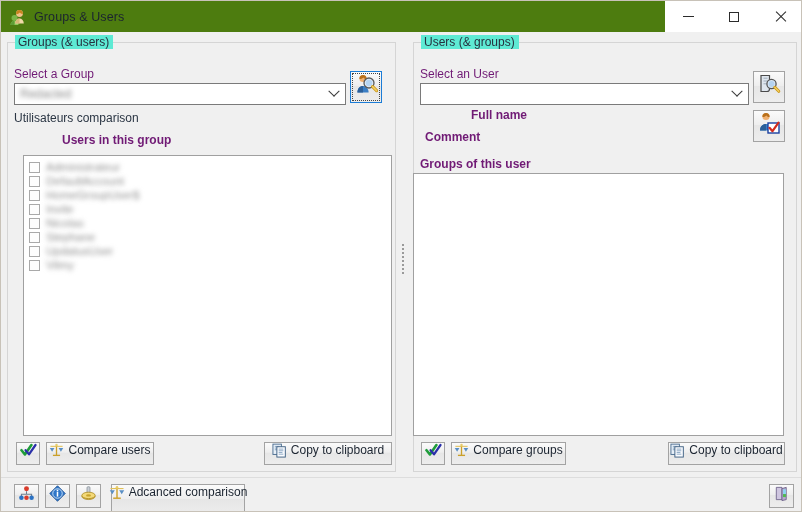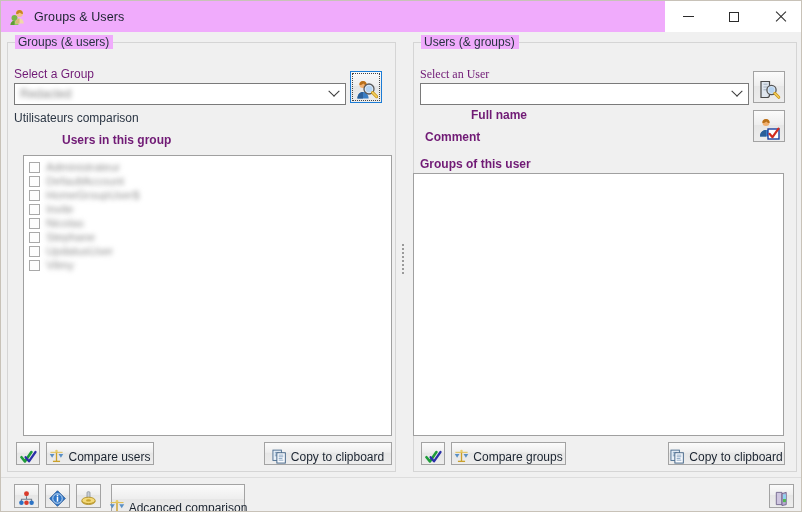--- a/index.html
+++ b/index.html
@@ -25,21 +25,21 @@
     background: #f0f0f0;
     overflow: hidden;
   }
 
   
   .titlebar {
     position: absolute;
     left: 0; top: 0;
     width: 802px;
     height: 31px;
-    background: #f0abfc;
+    background: #4d7c0f;
     border-bottom: 1px solid #f0f0f0;
     display: flex;
     align-items: center;
   }
   .title-icon {
     width: 18px;
     height: 18px;
     margin-left: 8px;
     margin-right: 7px;
     position: relative;
@@ -84,21 +84,21 @@
     box-sizing: border-box;
     border: 1px solid #d5d5d5;
     border-radius: 0;
     background: transparent;
   }
   .groupbox > .legend {
     position: absolute;
     top: -8px;
     left: 7px;
     padding: 0 4px 0 3px;
-    background: #f0abfc;
+    background: #5eead4;
     font-size: 12px;
     color: #26313f;
     white-space: nowrap;
   }
   #gb-left  { left: 6px;   top: 41px; width: 389px; height: 430px; }
   #gb-right { left: 412px; top: 41px; width: 384px; height: 430px; }
 
   
   .lbl {
     position: absolute;
@@ -172,21 +172,21 @@
     white-space: nowrap;
   }
 
   
   .btn {
     position: absolute;
     box-sizing: border-box;
     background: linear-gradient(#fbfbfb, #eeeeee 45%, #e6e6e6 46%, #ededed);
     border: 1px solid #a3a3a3;
     display: flex;
-    align-items: flex-end;
+    align-items: flex-start;
     justify-content: center;
     gap: 4px;
     font-size: 12px;
     color: #1b2430;
     white-space: nowrap;
     padding: 0 7px;
   }
   .btn.iconbtn { padding: 0; }
   .btn.focused {
     border: 1px solid #1b7cd6;
@@ -367,21 +367,21 @@
     <i class="dot"></i>
       <i class="dot"></i>
       <i class="dot"></i>
       <i class="dot"></i>
   </div>
 
   <div class="groupbox" id="gb-right">
     <span class="legend">Users (&amp; groups)</span>
   </div>
 
-  <div class="lbl" style="left:419px; top:66px;font-family:Liberation Serif, serif;">Select an User</div>
+  <div class="lbl" style="left:419px; top:66px;">Select an User</div>
 
   <div class="combo" style="left:419px; top:82px; width:329px;">
     <span class="cval"></span>
     <span class="carrow">
         <i class="chev"></i>
       </span>
   </div>
 
   <div class="btn iconbtn" style="left:752px; top:70px; width:32px; height:32px;">
     <span>

